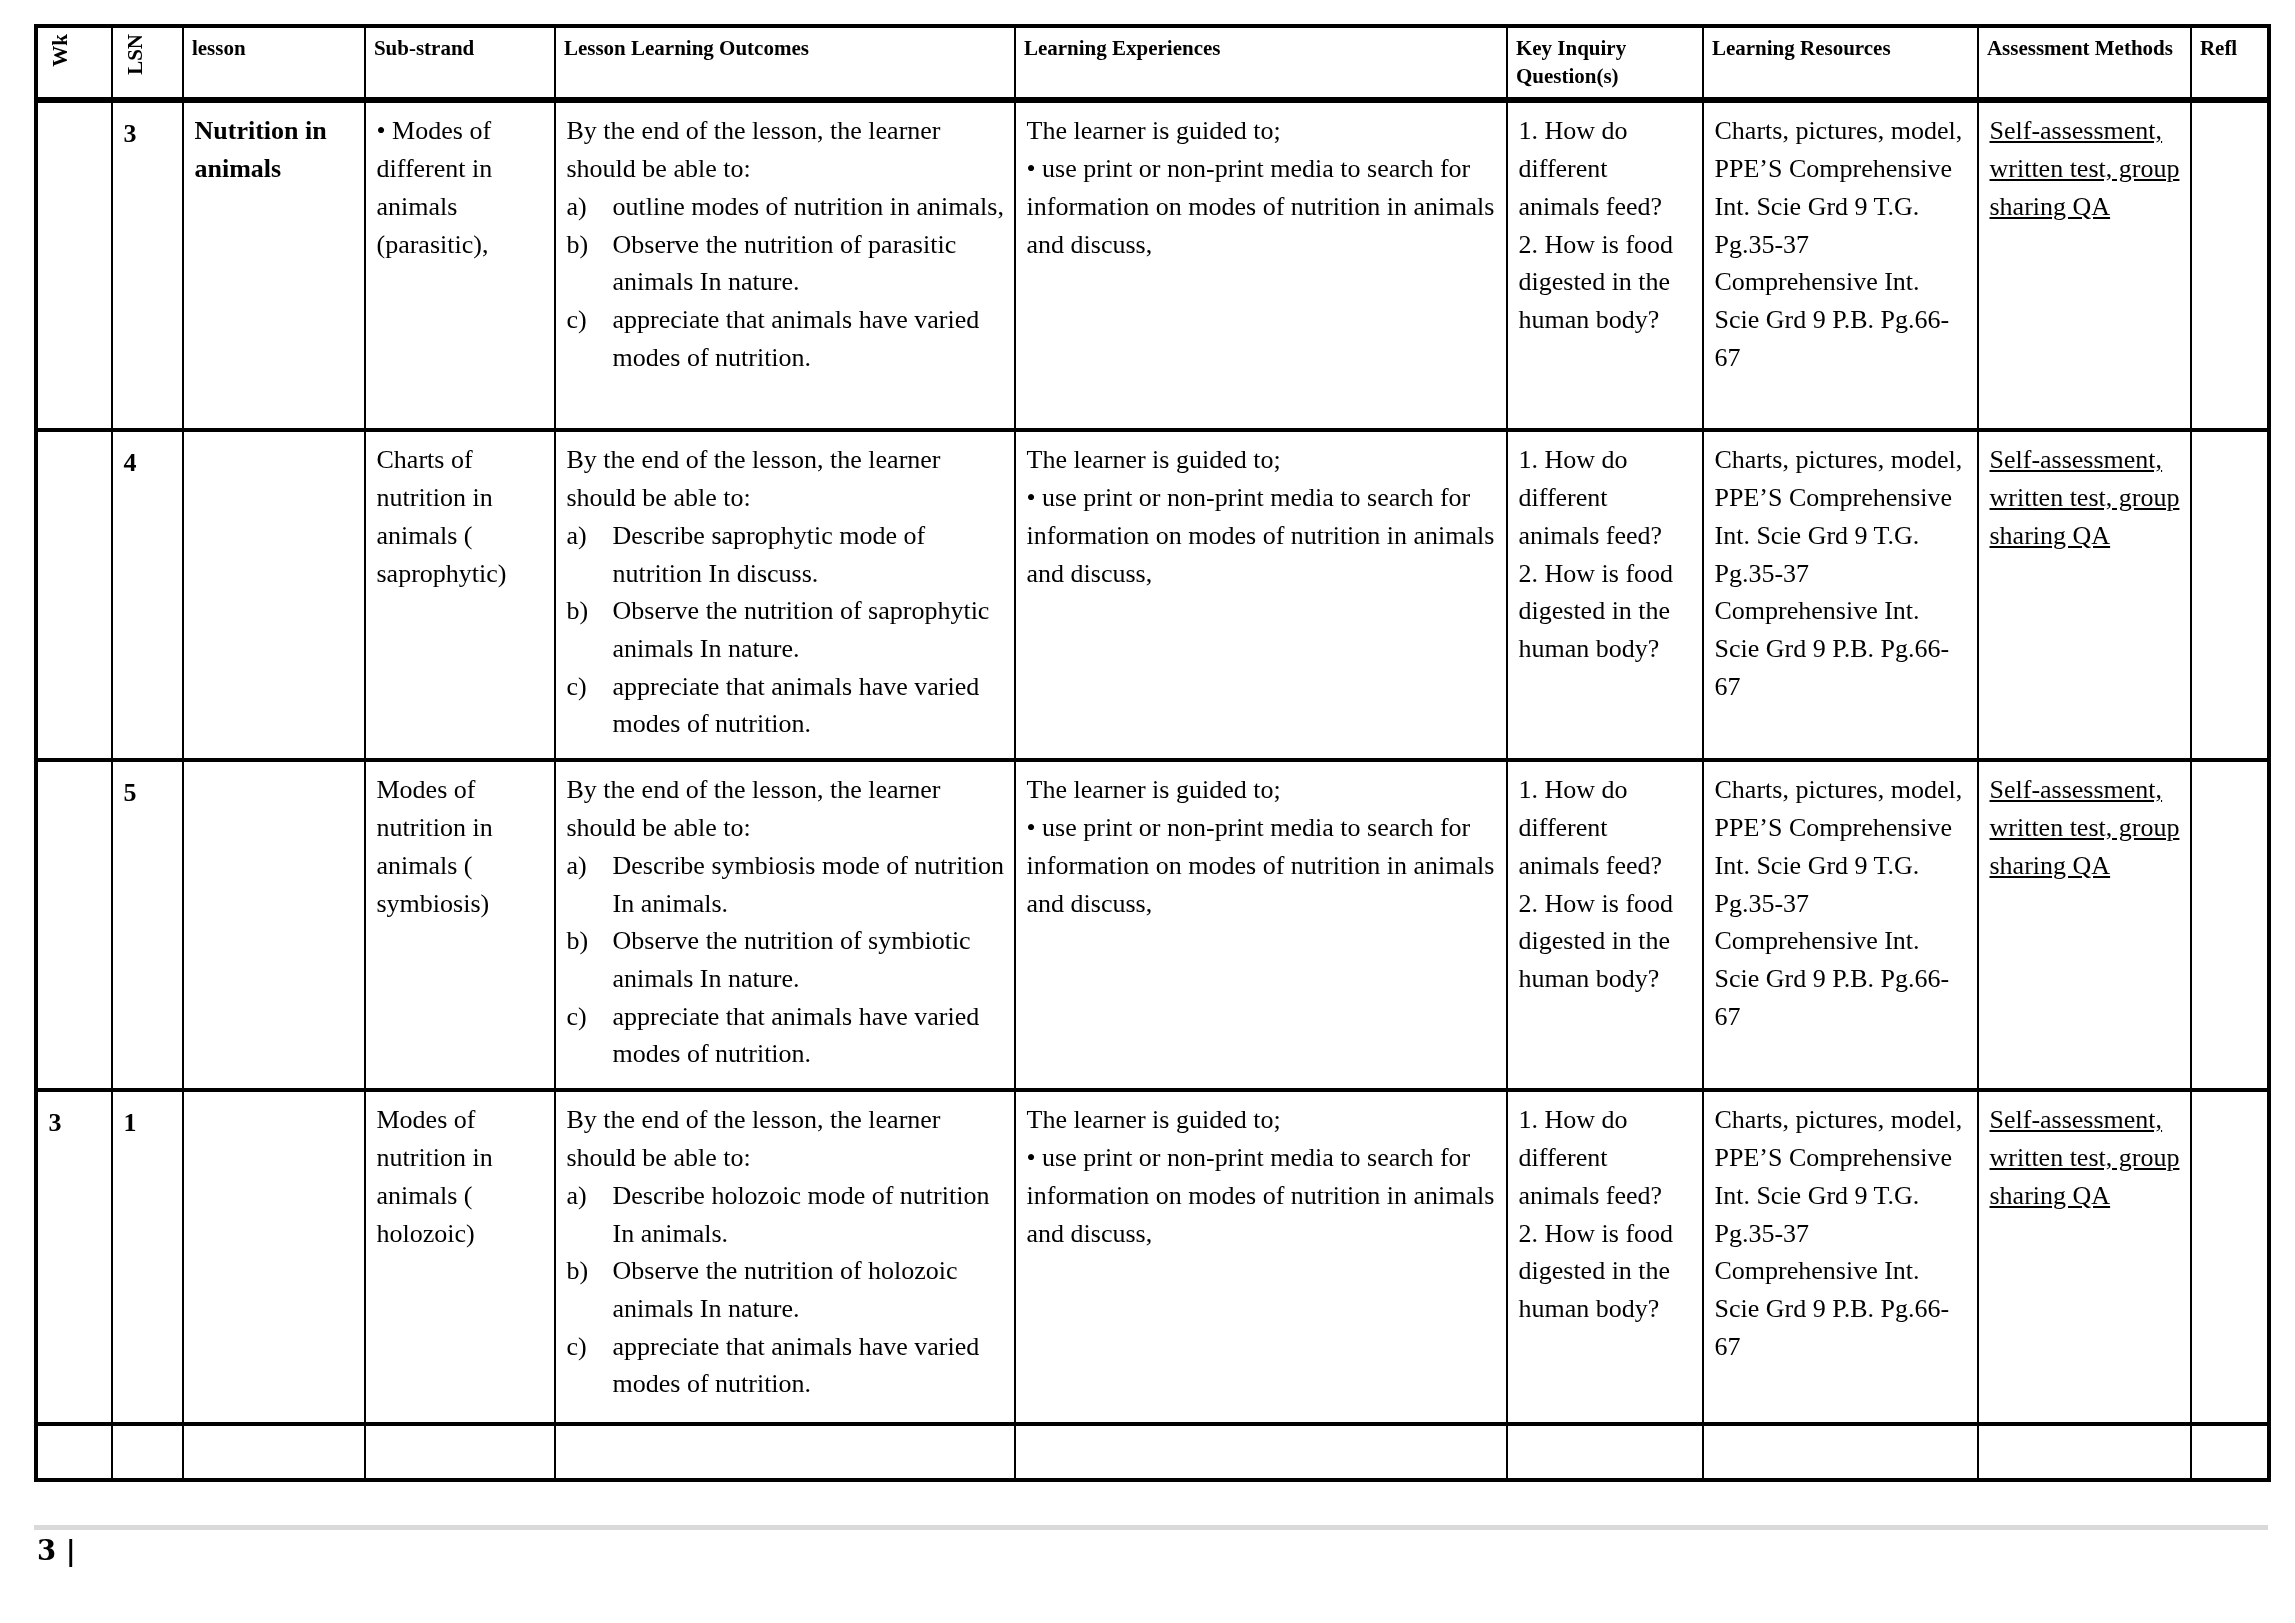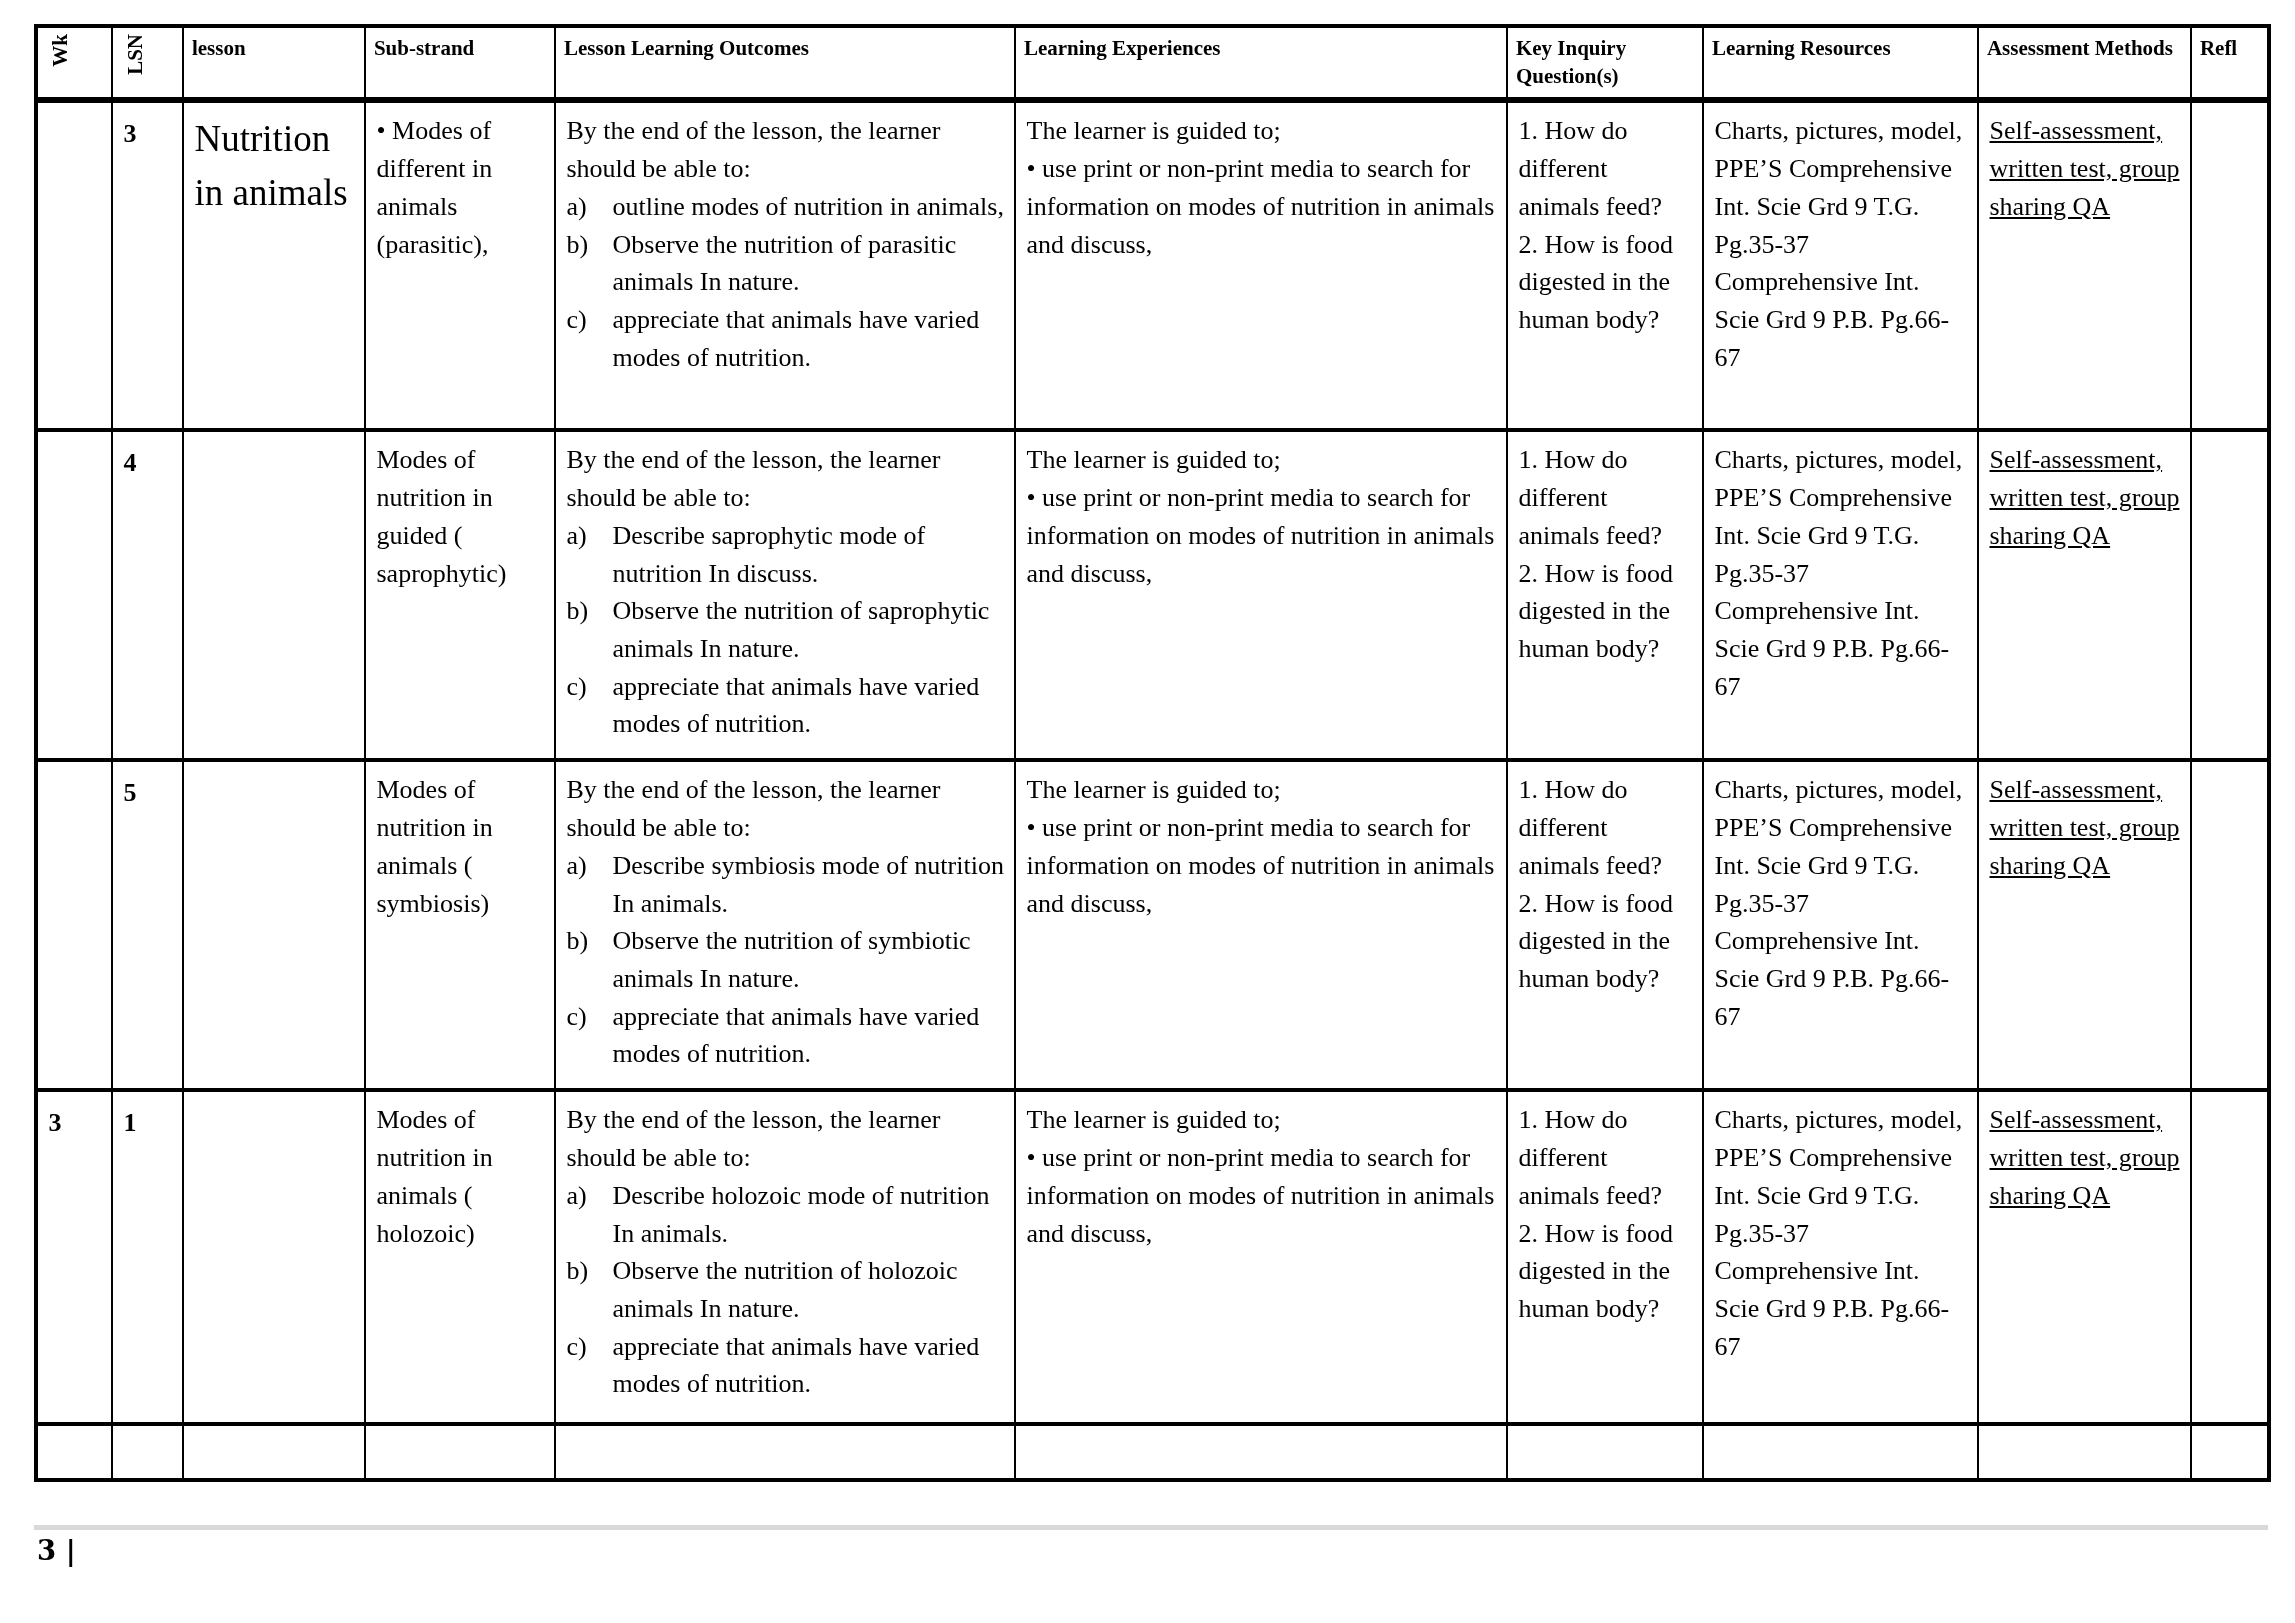--- a/index.html
+++ b/index.html
@@ -53,22 +53,22 @@
     font-size: 21px;
     white-space: nowrap;
   }
 
   .num {
     font-weight: bold;
     font-size: 26px;
     padding-top: 2.6px;
   }
   .strand-text {
-    font-weight: normal;
-    font-size: 37px;
+    font-weight: bold;
+    font-size: 26px;
     line-height: 1.45;
   }
   td.c-strand { padding-right: 26px; }
   td.c-ass    { padding-right: 27.5px; text-decoration: underline; }
 
   .oi { display: flex; }
   .oi .lbl { flex: 0 0 30px; }
   .oi .txt { flex: 1; margin-left: 16px; }
 
   
@@ -172,21 +172,21 @@
     <td>
           <div class="num"></div>
         </td>
     <td>
           <div class="num">4</div>
         </td>
     <td class="c-strand">
           <div class="strand-text"></div>
         </td>
     <td>
-          <div>Modes of nutrition in guided ( saprophytic)</div>
+          <div>Charts of nutrition in animals ( saprophytic)</div>
         </td>
     <td>
       <div>By the end of the lesson, the learner should be able to:</div>
       <div class="oi">
             <span class="lbl">a)</span>
             <span class="txt">Describe saprophytic mode of nutrition In discuss.</span>
           </div>
       <div class="oi">
             <span class="lbl">b)</span>
             <span class="txt">Observe the nutrition of saprophytic animals In nature.</span>

